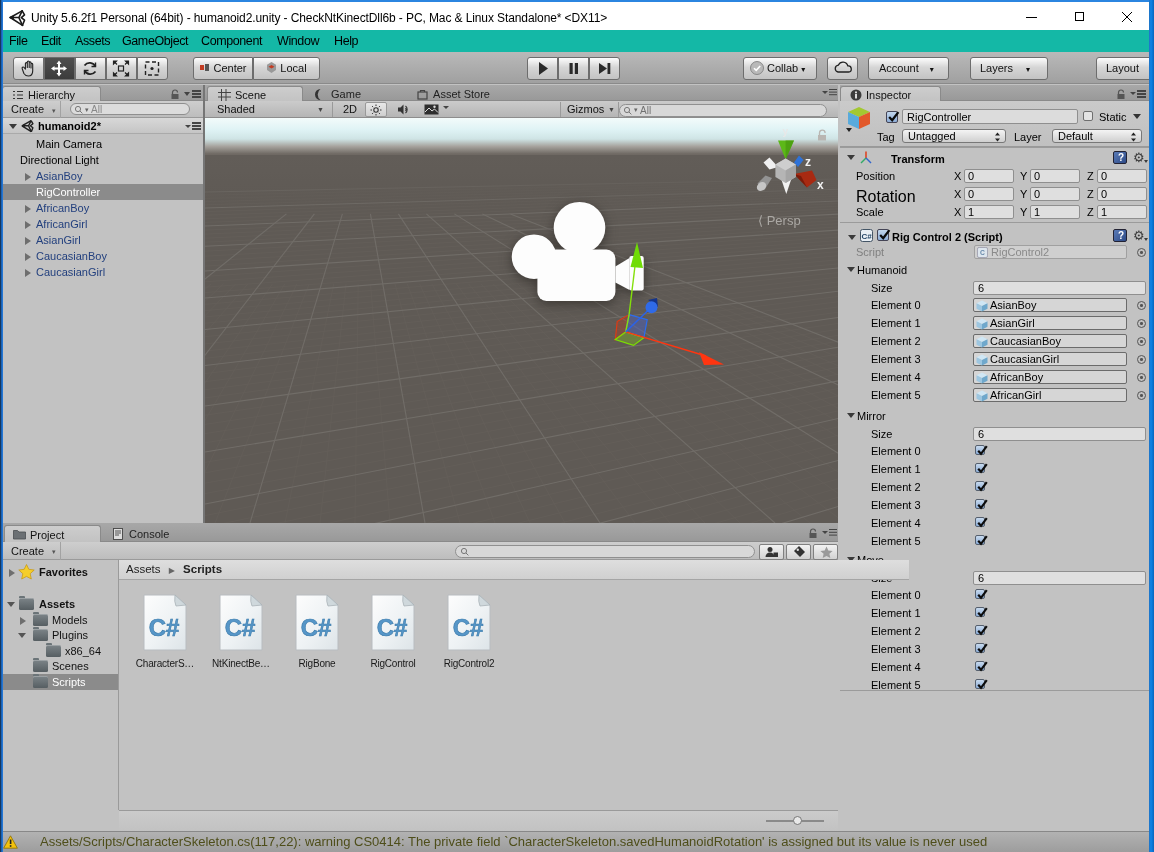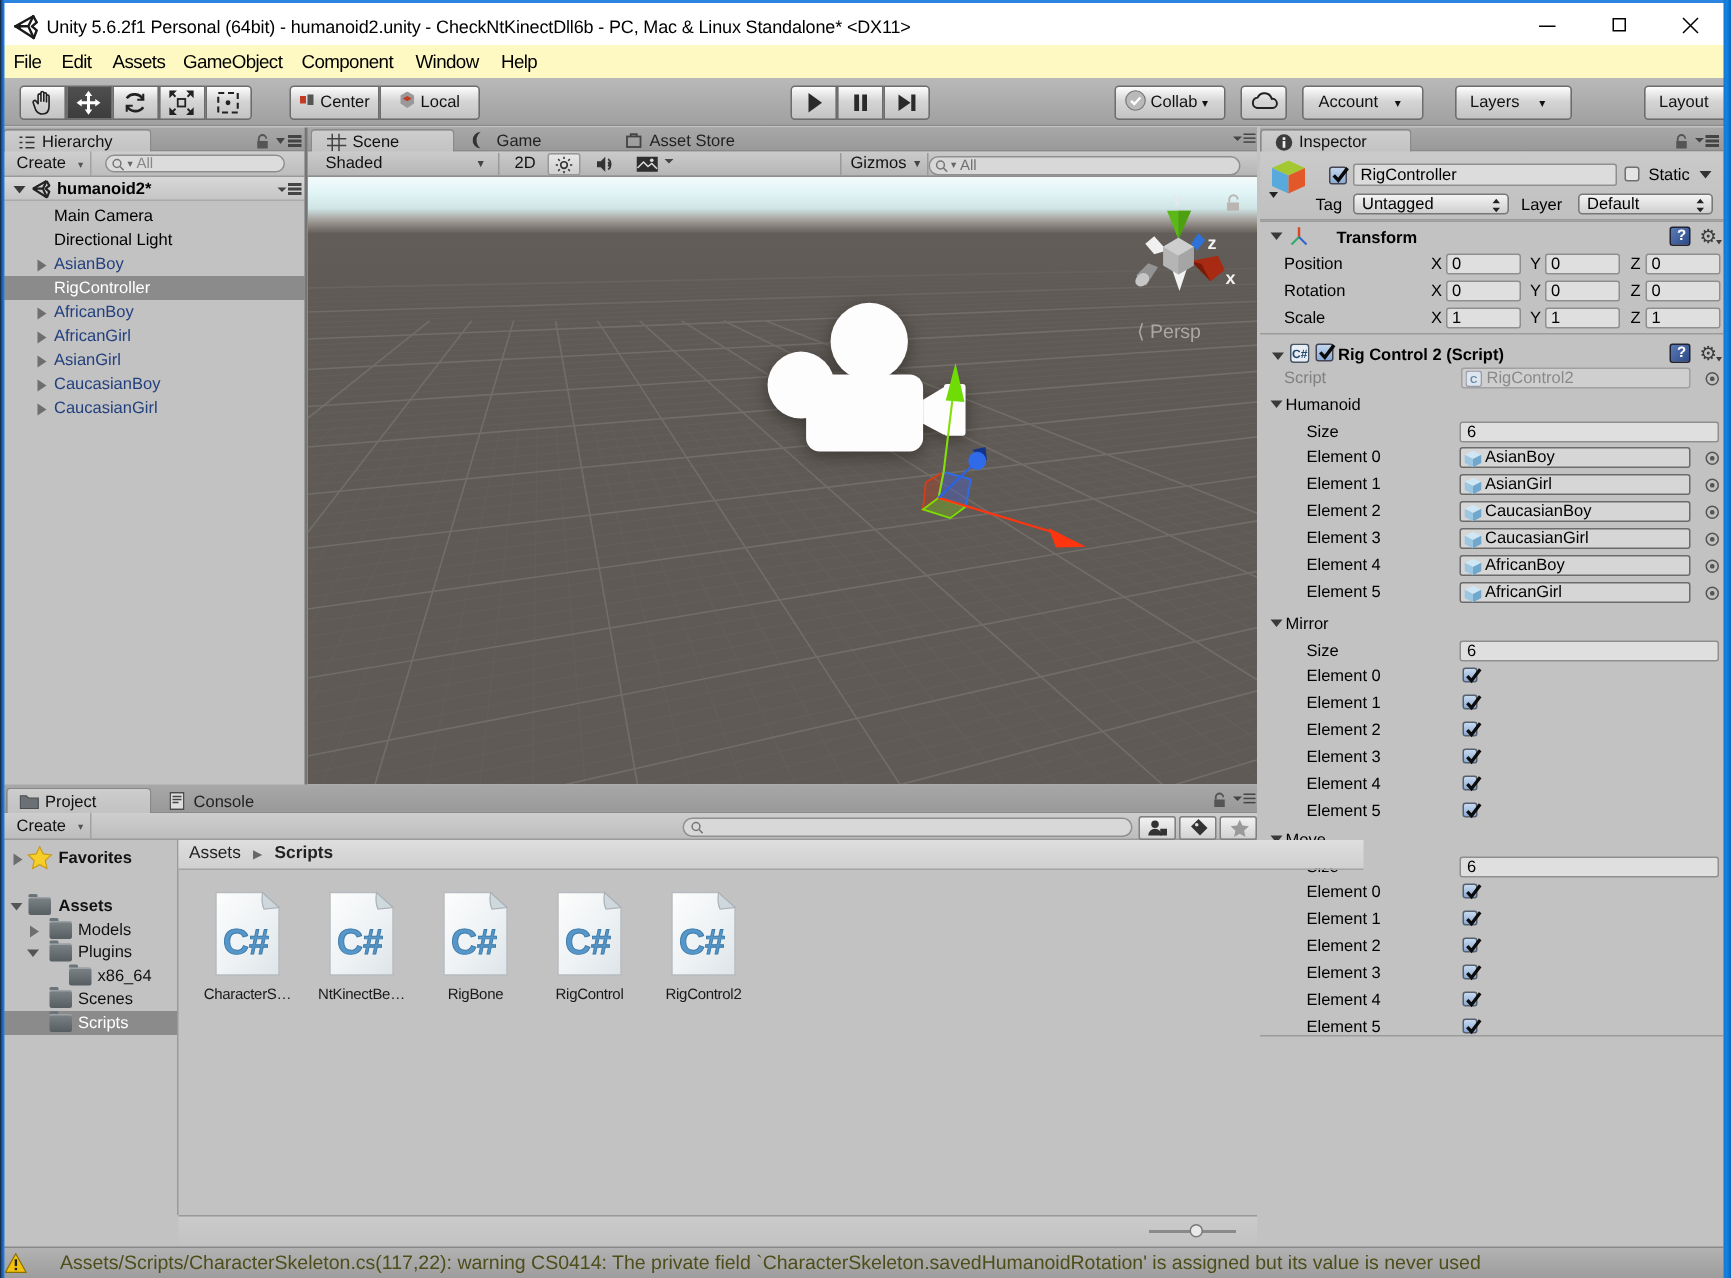--- a/index.html
+++ b/index.html
@@ -5,21 +5,21 @@
 * { margin:0; padding:0; box-sizing:border-box; }
 html,body { width:1154px; height:852px; overflow:hidden; }
 #root {
   position:relative; width:1154px; height:852px;
   font-family:"Liberation Sans", sans-serif;
   background:#c2c2c2; overflow:hidden;
 }
 .abs { position:absolute; }
 
 #titlebar { left:0; top:0; width:1154px; height:30px; background:#fff; border-top:2px solid #2b85e0;}
-#menubar { left:0; top:30px; width:1154px; height:22px; background:#fef9c3;}
+#menubar { left:0; top:30px; width:1154px; height:22px; background:#14b8a6;}
 #rightedge { left:1149px; top:0; width:5px; height:852px; background:linear-gradient(90deg,#2173c2,#0f83e8 40%,#0866bd); z-index:50;}
 #leftedge { left:0; top:0; width:3px; height:852px; background:linear-gradient(90deg,#1a1d22 0%,#155cae 40%,#2a80e2 100%); z-index:50;}
 .titletext { font-size:12px; color:#000; letter-spacing:-0.1px; }
 .menuitem { font-size:12.5px; color:#000; letter-spacing:-0.4px; }
 
 #toolbar { left:0; top:52px; width:1154px; height:32px;
   background:linear-gradient(#b9b9b9,#a0a0a0); border-bottom:1px solid #8a8a8a;}
 .tbtn { position:absolute; height:23px; top:5px;
   background:linear-gradient(#fdfdfd,#d5d5d5 45%,#c3c3c3);
   border:1px solid #6d6d6d; border-radius:3px; }
@@ -215,21 +215,21 @@
         <path d="M12.7 14.4 L1.2 7.1"></path>
         <path d="M9.3 7.1 L1.2 7.1 M9.3 7.1 L12.4 0.8 M9.3 7.1 L12.7 14.4"></path>
       </g>
       <polygon points="0.6,7.1 4.6,4.6 4.6,9.6" fill="#222"></polygon>
     </svg>
       <span style="position:absolute;left:36px;top:2px;font-size:11px;font-weight:bold;color:#000;">humanoid2*</span>
       <div class="abs" style="left:183px;top:7px;width:0;height:0;border-left:3px solid transparent;border-right:3px solid transparent;border-top:3.5px solid #444;"></div>
       <div class="abs" style="left:190px;top:4px;width:9px;height:1.5px;background:#444;box-shadow:0 3px #444,0 6px #444;"></div>
     </div>
     <div class="hrow" style="top:51px;"><span style="margin-left:34px;">Main Camera</span></div>
-    <div class="hrow" style="top:67px;"><span style="margin-left:34px;">Directional Light</span></div>
+    <div class="hrow" style="top:67px;"><span style="margin-left:18px;">Directional Light</span></div>
     <div class="hrow" style="top:83px;"><span class="harrow"></span><span class="bluetext" style="margin-left:34px;">AsianBoy</span></div>
     <div class="hrow" style="top:99px;background:#8b8b8b;color:#fff;"><span style="margin-left:34px;">RigController</span></div>
     <div class="hrow" style="top:115px;"><span class="harrow"></span><span class="bluetext" style="margin-left:34px;">AfricanBoy</span></div>
     <div class="hrow" style="top:131px;"><span class="harrow"></span><span class="bluetext" style="margin-left:34px;">AfricanGirl</span></div>
     <div class="hrow" style="top:147px;"><span class="harrow"></span><span class="bluetext" style="margin-left:34px;">AsianGirl</span></div>
     <div class="hrow" style="top:163px;"><span class="harrow"></span><span class="bluetext" style="margin-left:34px;">CaucasianBoy</span></div>
     <div class="hrow" style="top:179px;"><span class="harrow"></span><span class="bluetext" style="margin-left:34px;">CaucasianGirl</span></div>
   </div>
   <div class="abs" id="scene">
 
@@ -531,21 +531,21 @@
     <div class="abs" style="left:51px;top:68px;font-size:11px;font-weight:bold;">Transform</div>
     <div class="qbook" style="left:273px;top:66px;"></div>
     <div class="gear" style="left:293px;top:67px;"></div>
     <div class="abs" style="left:16px;top:85px;font-size:11px;">Position</div>
     <div class="abs" style="left:114px;top:85px;font-size:11px;">X</div>
     <div class="ufield" style="left:124px;top:84px;width:50px;height:14px;"><span style="margin-left:3px;line-height:13px;">0</span></div>
     <div class="abs" style="left:180px;top:85px;font-size:11px;">Y</div>
     <div class="ufield" style="left:190px;top:84px;width:50px;height:14px;"><span style="margin-left:3px;line-height:13px;">0</span></div>
     <div class="abs" style="left:247px;top:85px;font-size:11px;">Z</div>
     <div class="ufield" style="left:257px;top:84px;width:50px;height:14px;"><span style="margin-left:3px;line-height:13px;">0</span></div>
-    <div class="abs" style="left:16px;top:103px;font-size:11px;">Rotation</div>
+    <div class="abs" style="left:16px;top:103px;font-size:16px;">Rotation</div>
     <div class="abs" style="left:114px;top:103px;font-size:11px;">X</div>
     <div class="ufield" style="left:124px;top:102px;width:50px;height:14px;"><span style="margin-left:3px;line-height:13px;">0</span></div>
     <div class="abs" style="left:180px;top:103px;font-size:11px;">Y</div>
     <div class="ufield" style="left:190px;top:102px;width:50px;height:14px;"><span style="margin-left:3px;line-height:13px;">0</span></div>
     <div class="abs" style="left:247px;top:103px;font-size:11px;">Z</div>
     <div class="ufield" style="left:257px;top:102px;width:50px;height:14px;"><span style="margin-left:3px;line-height:13px;">0</span></div>
     <div class="abs" style="left:16px;top:121px;font-size:11px;">Scale</div>
     <div class="abs" style="left:114px;top:121px;font-size:11px;">X</div>
     <div class="ufield" style="left:124px;top:120px;width:50px;height:14px;"><span style="margin-left:3px;line-height:13px;">1</span></div>
     <div class="abs" style="left:180px;top:121px;font-size:11px;">Y</div>

